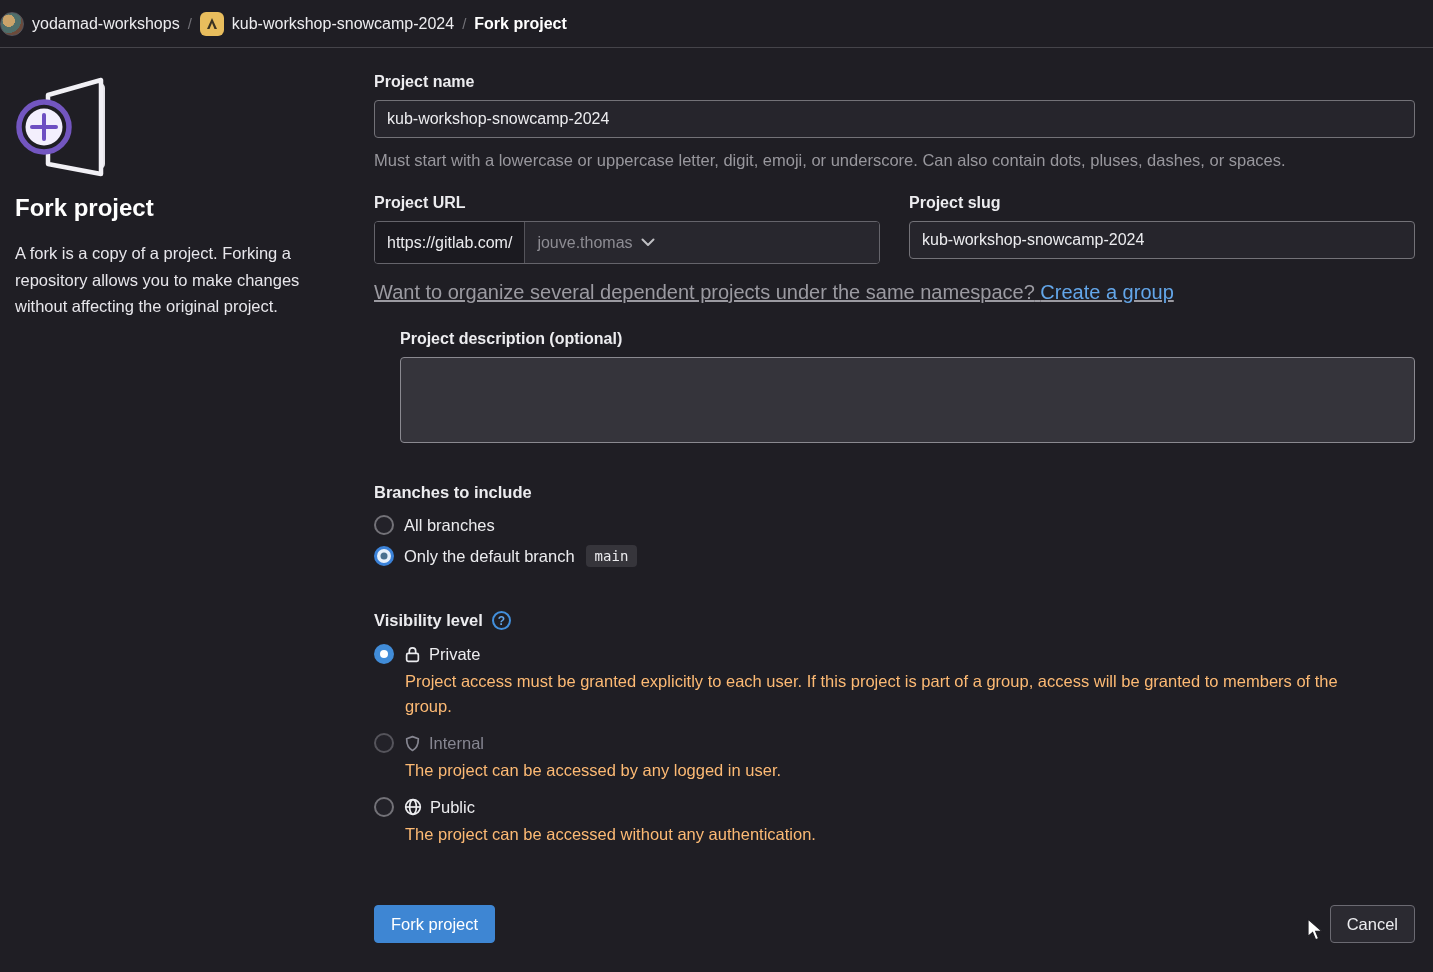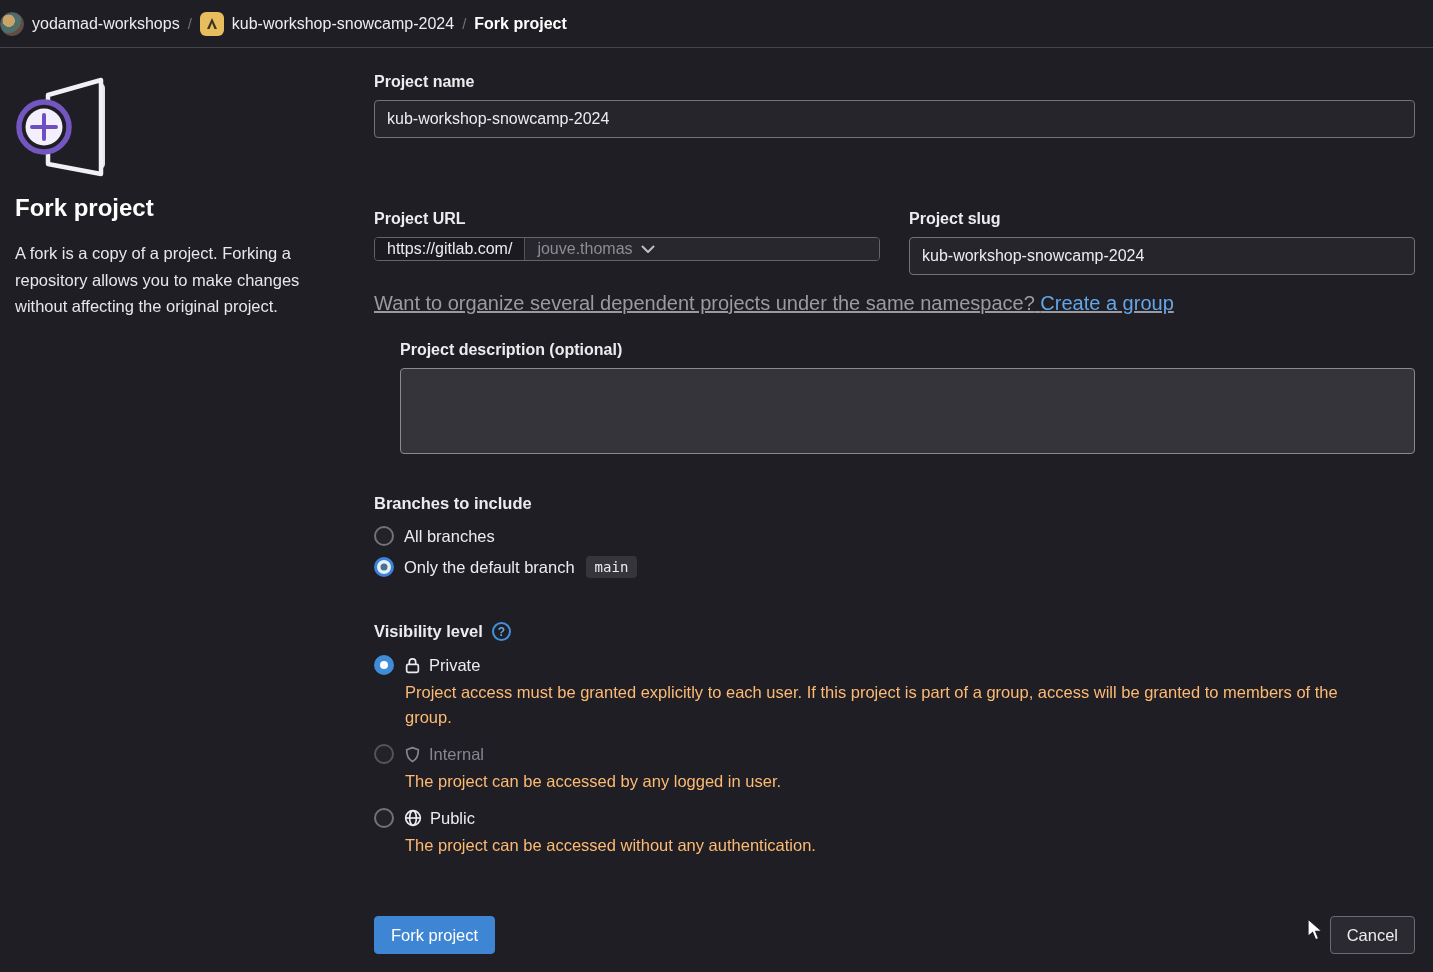--- a/index.html
+++ b/index.html
@@ -55,24 +55,24 @@
     border: 1px solid #737278;
     border-radius: 4px;
     color: #ececef; font-size: 16px;
     padding: 0 12px;
     font-family: "Liberation Sans", sans-serif;
     outline: none;
   }
   .hint { margin-top: 13px; font-size: 16.5px; color: #98979d; }
 
   .url-row { display: flex; gap: 29px; margin-top: 24px; }
-  .url-col { flex: 1 1 50%; min-width: 0; margin-top: 48px; }
+  .url-col { flex: 1 1 50%; min-width: 0; }
 
   .url-group {
-    display: flex; height: 24px;
+    display: flex; height: 43px;
     border: 1px solid #65646b; border-radius: 4px;
     overflow: hidden;
   }
   .url-prefix {
     background: #1b1a20; color: #ececef;
     display: flex; align-items: center;
     padding: 0 12px;
     border-right: 1px solid #55545b;
     white-space: nowrap;
   }
@@ -198,20 +198,21 @@
     </svg>
     <h1>Fork project</h1>
     <p>A fork is a copy of a project. Forking a repository allows you to make changes without affecting the original project.</p>
   </aside>
 
   <main class="main">
 
     
     <label class="form-label">Project name</label>
     <input class="text-input" type="text" value="kub-workshop-snowcamp-2024" style="">
+    <div class="hint">Must start with a lowercase or uppercase letter, digit, emoji, or underscore. Can also contain dots, pluses, dashes, or spaces.</div>
 
     
     <div class="url-row">
       <div class="url-col">
         <label class="form-label">Project URL</label>
         <div class="url-group">
           <span class="url-prefix">https://gitlab.com/</span>
           <span class="url-namespace">
             <span>jouve.thomas</span>
             <svg class="chevron" width="14" height="9" viewBox="0 0 14 9">

